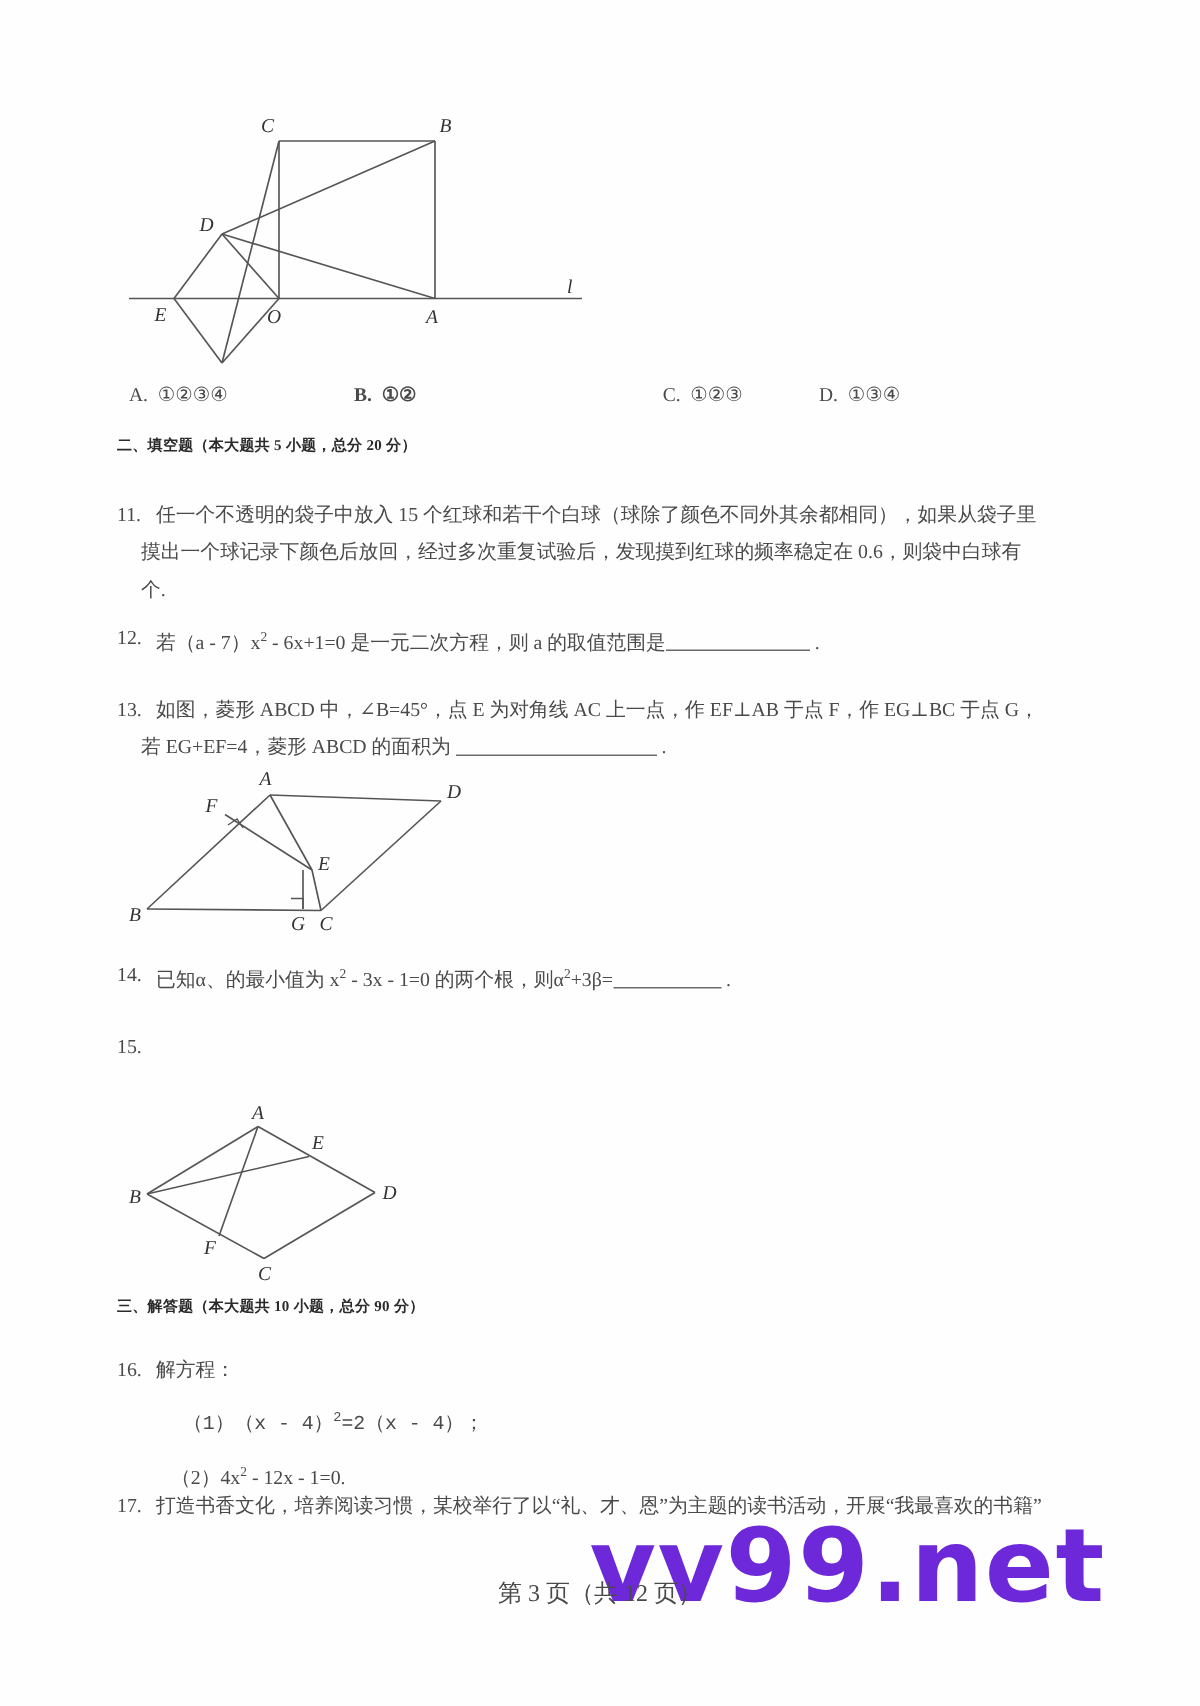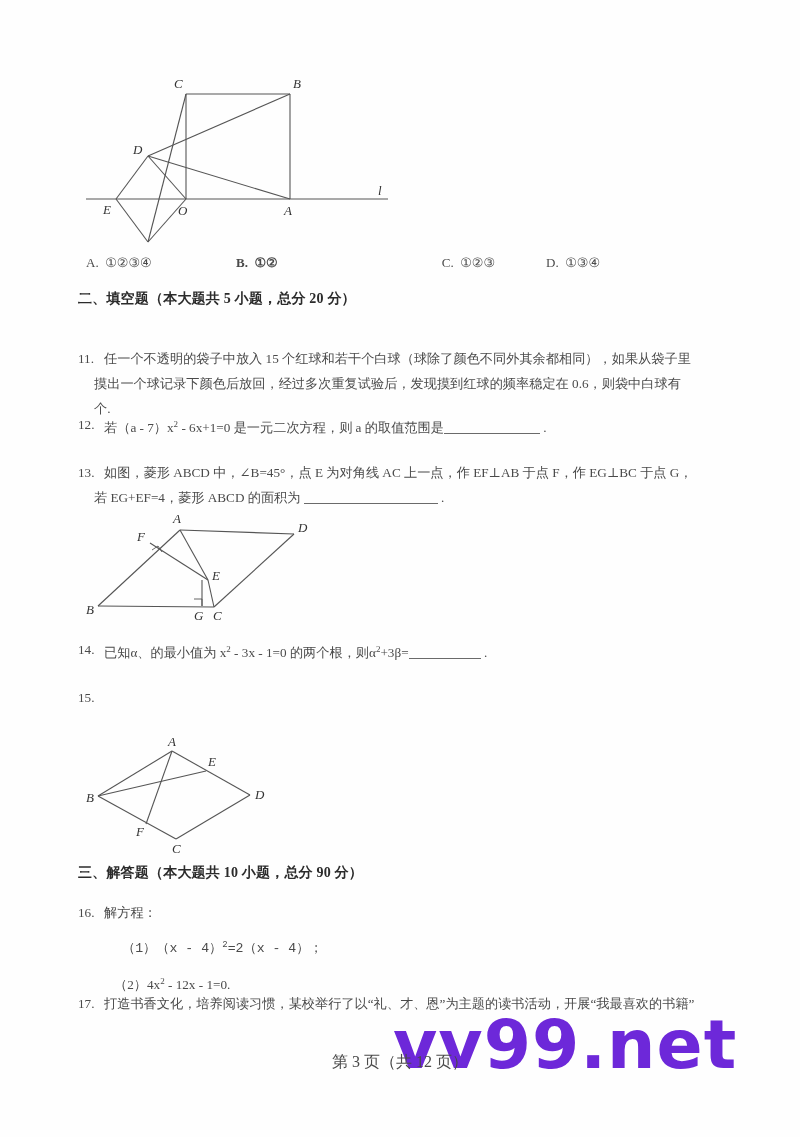--- a/index.html
+++ b/index.html
@@ -58,21 +58,21 @@
     display: block;
   }
   .indent {
     margin-left: 16px;
     display: block;
   }
   .sec-header {
     position: absolute;
     left: 78px;
     font-weight: bold;
-    font-size: 14px;
+    font-size: 10px;
     color: #2b2b2b;
     letter-spacing: 0.2px;
   }
   .options {
     position: absolute;
     left: 86px;
     top: 255px;
     width: 640px;
     font-size: 13px;
     color: #4a4a4a;
@@ -164,21 +164,21 @@
         <text class="lbl" x="300" y="131">l</text>
       </svg>
     </div>
 
     <div class="options">
       <span class="opt op-a"><span>A.</span>&nbsp;&nbsp;<span>①②③④</span></span><span class="opt op-b"><span>B.</span>&nbsp;&nbsp;<span>①②</span></span><span class="opt op-c"><span>C.</span>&nbsp;&nbsp;<span>①②③</span></span><span class="opt"><span>D.</span>&nbsp;&nbsp;<span>①③④</span></span>
     </div>
 
     <div class="sec-header" style="top:290px;">二、填空题（本大题共 5 小题，总分 20 分）</div>
 
-    <div class="qblock" style="top:346px;">
+    <div class="qblock" style="top:330px;">
       <span class="qnum">11.</span>
       <span class="qbody">任一个不透明的袋子中放入 15 个红球和若干个白球（球除了颜色不同外其余都相同），如果从袋子里</span>
       <span class="indent">摸出一个球记录下颜色后放回，经过多次重复试验后，发现摸到红球的频率稳定在 0.6，则袋中白球有</span>
       <span class="indent">个.</span>
     </div>
 
     <div class="qblock" style="top:412px;">
       <span class="qnum">12.</span>
       <span class="qbody"><span>若（a - 7）x</span><sup>2</sup><span> - 6x+1=0 是一元二次方程，则 a 的取值范围是</span><span class="blank-m"></span>&nbsp;<span>.</span></span>
     </div>

